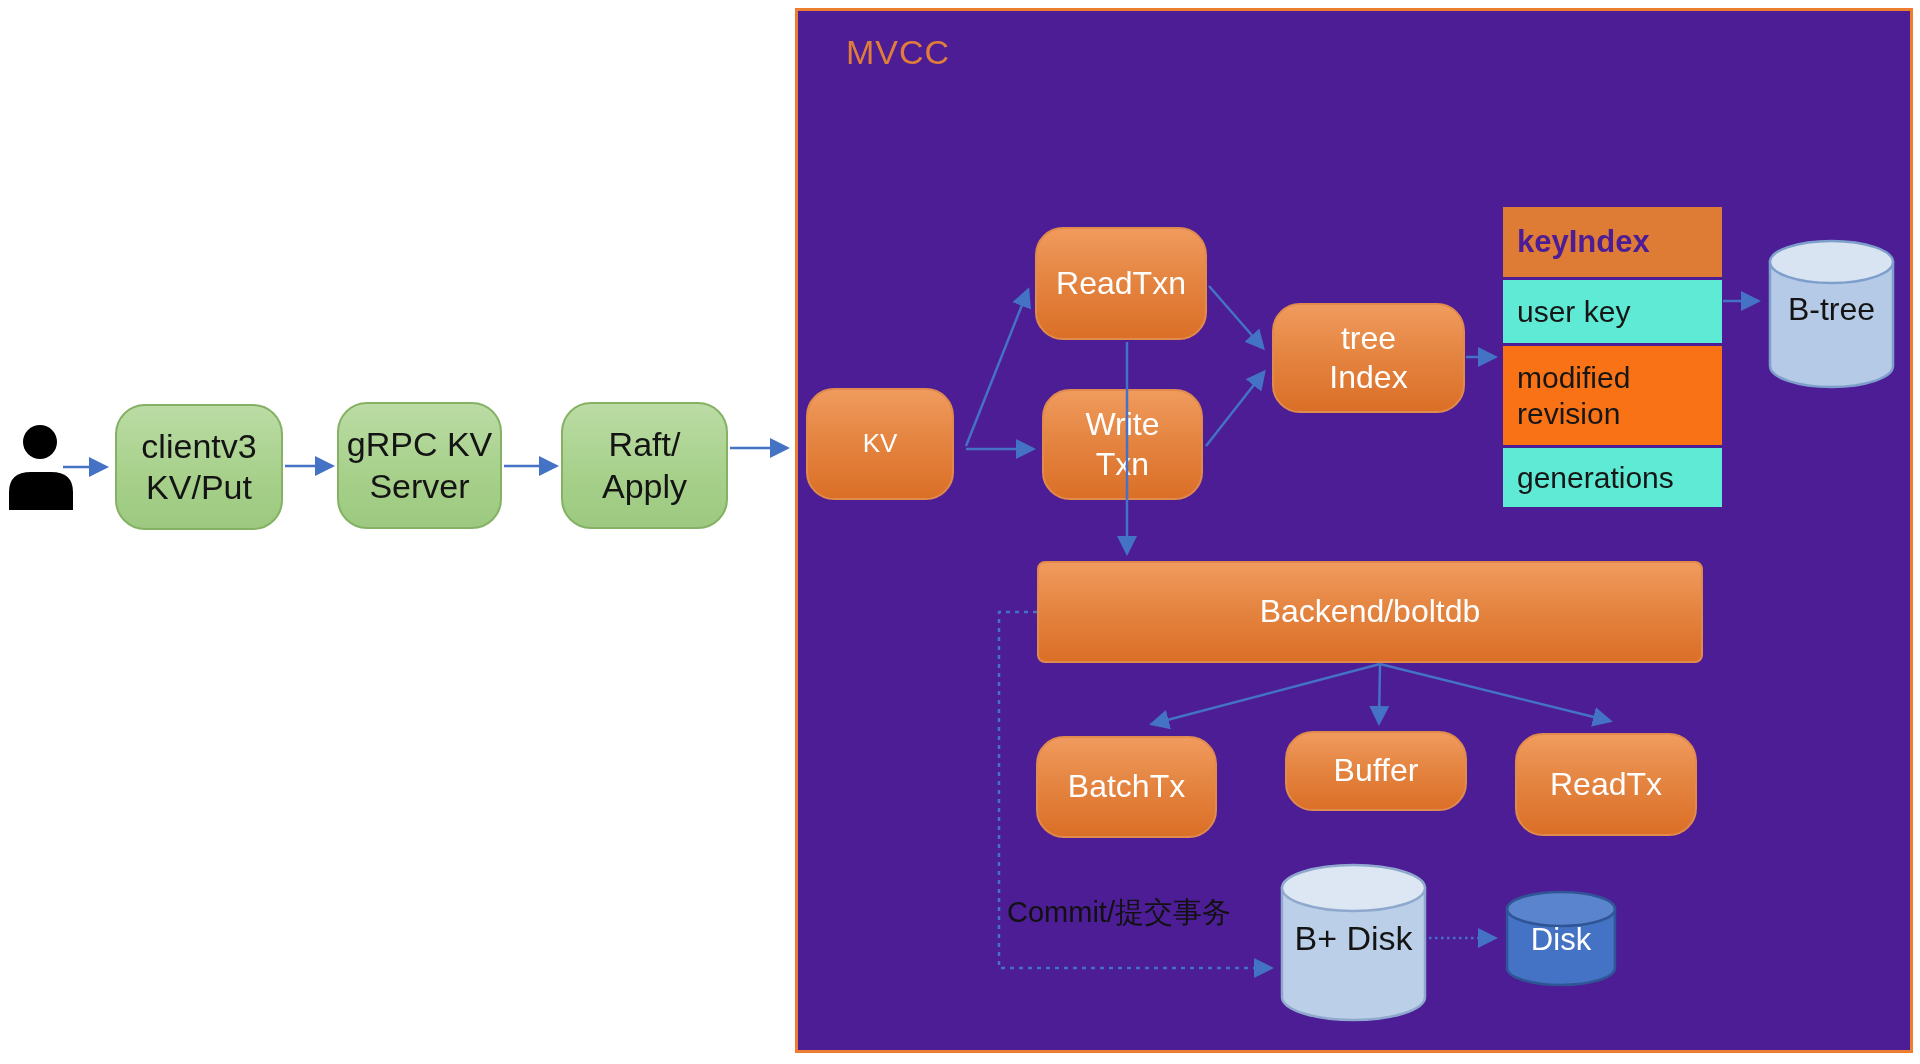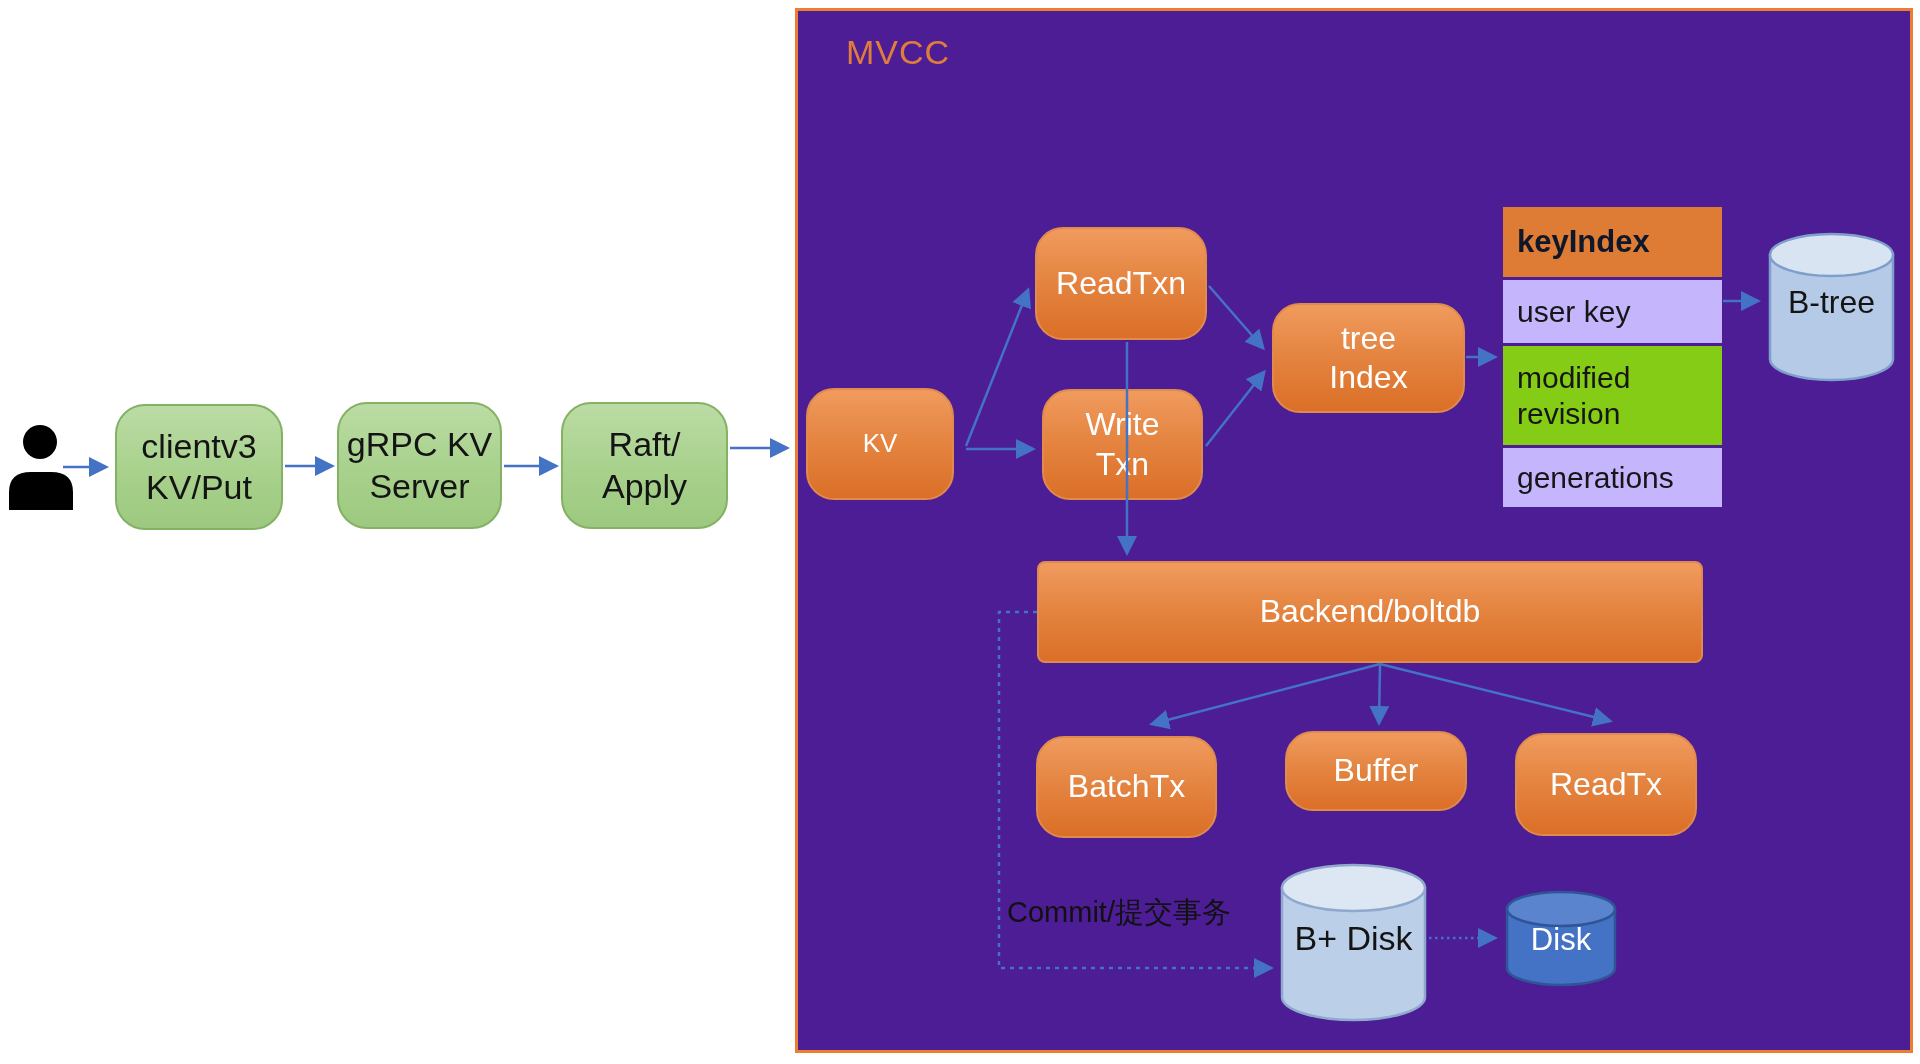--- a/index.html
+++ b/index.html
@@ -26,29 +26,29 @@
     border:2.5px solid #84B163;border-radius:30px;color:#141414;font-size:34px;
   }
   .orange{
     background:linear-gradient(180deg,#F09B5E 0%,#E48440 48%,#DB6F27 100%);
     border:2px solid #E08A4D;border-radius:28px;color:#fff;font-size:32px;
   }
   .backend{border-radius:8px;}
   
   .kitable{position:absolute;left:1503px;top:207px;width:219px;z-index:1;}
   .ki-header{
-    height:70px;background:#DE7C36;color:#0f172a;font-weight:bold;font-size:31px;
+    height:70px;background:#DE7C36;color:#4c1d95;font-weight:bold;font-size:31px;
     display:flex;align-items:center;padding-left:14px;box-sizing:border-box;margin-bottom:3px;
   }
   .ki-row{
     display:flex;align-items:center;padding-left:14px;box-sizing:border-box;
     color:#161616;font-size:30px;line-height:1.2;margin-bottom:3px;white-space:pre-line;
   }
-  .row-a{background:#c4b5fd;}
-  .row-b{background:#84cc16;}
+  .row-a{background:#5eead4;}
+  .row-b{background:#f97316;}
   .ki-row.r1{height:63px;}
   .ki-row.r2{height:99px;}
   .ki-row.r3{height:59px;}
   
   .cyl{position:absolute;z-index:1;}
   .cyl svg{display:block;}
   .cyl-label{
     position:absolute;left:0;right:0;text-align:center;white-space:pre-line;
   }
   .lbl-dark{color:#141414;}
@@ -93,21 +93,21 @@
   <div class="node orange" style="left:1515px;top:733px;width:182px;height:103px;">ReadTx</div>
 
   <div class="kitable">
     <div class="ki-header">keyIndex</div>
     <div class="ki-row r1 row-a">user key</div>
     <div class="ki-row r2 row-b">modified
 revision</div>
     <div class="ki-row r3 row-a">generations</div>
   </div>
 
-  <div class="cyl" style="left:1768px;top:232px;width:127px;height:150px;">
+  <div class="cyl" style="left:1768px;top:239px;width:127px;height:150px;">
     <svg width="127" height="150" viewBox="0 0 127 150">
       <path d="M2,23 L2,127 A61.5,21 0 0 0 125,127 L125,23 Z" fill="#B5CAE7" stroke="#7E9FCB" stroke-width="2.5"></path>
       <ellipse cx="63.5" cy="23" rx="61.5" ry="21" fill="#D9E4F3" stroke="#7E9FCB" stroke-width="2.5"></ellipse>
     </svg>
     <div class="cyl-label lbl-dark" style="top:52px;font-size:32px;">B-tree</div>
   </div>
 
   <div class="cyl" style="left:1280px;top:863px;width:147px;height:160px;">
     <svg width="147" height="160" viewBox="0 0 147 160">
       <path d="M2,25 L2,134 A71.5,23 0 0 0 145,134 L145,25 Z" fill="#BCCFE8" stroke="#8FA9CE" stroke-width="2.5"></path>

